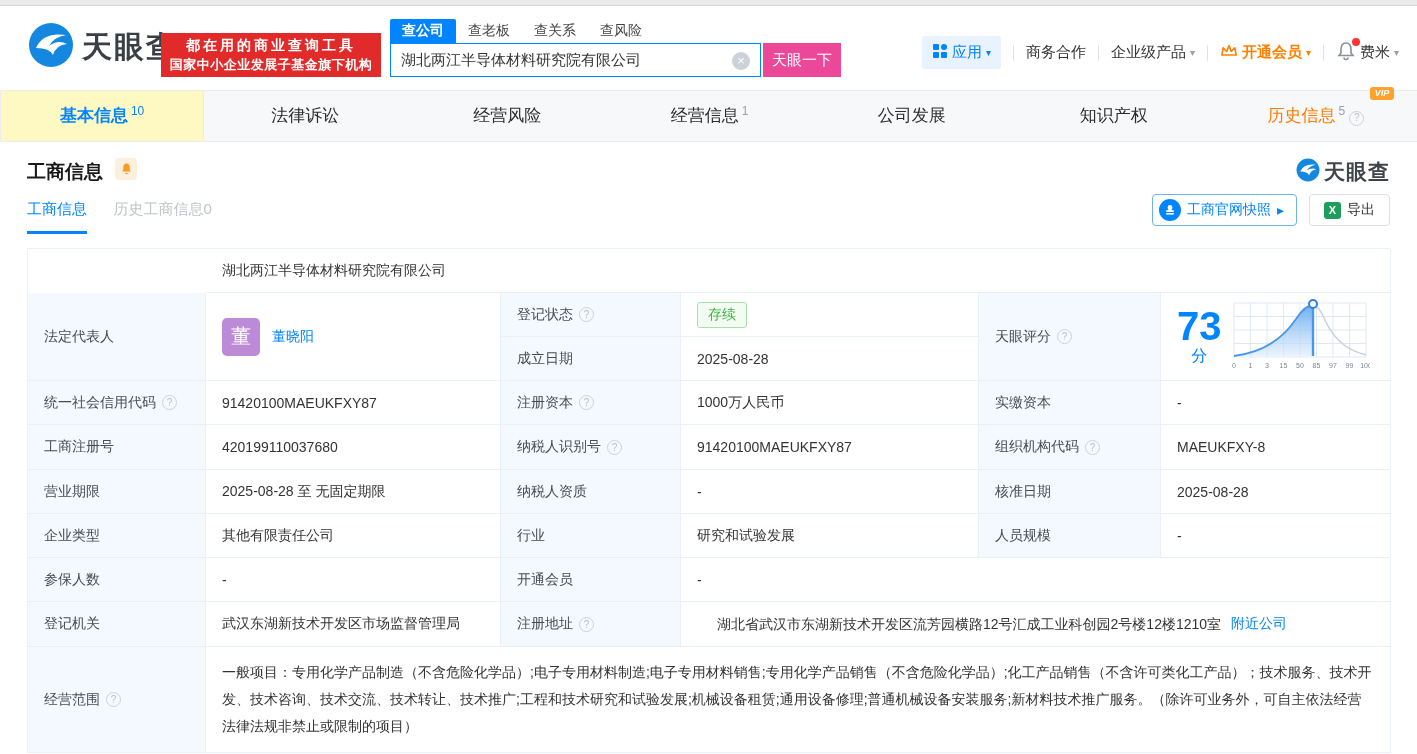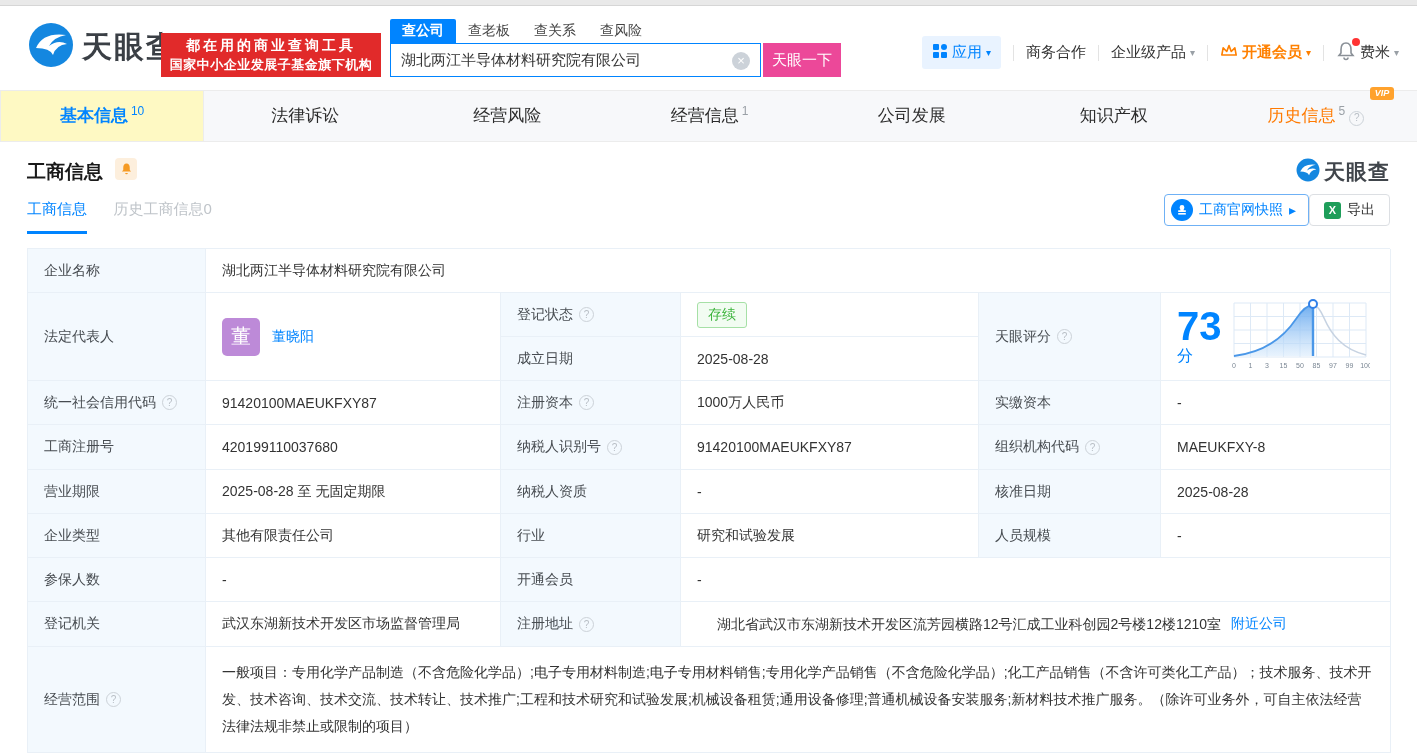--- a/index.html
+++ b/index.html
@@ -53,38 +53,38 @@
   .sechdr { position:relative; margin:16px 27px 0 27px; height:28px; }
   .sec-title { font-size:19px; font-weight:bold; color:#1a1a1a; display:inline-block; }
   .bell-badge { display:inline-flex; width:22px; height:22px; background:#fdefdd; border-radius:4px; align-items:center; justify-content:center; margin-left:8px; vertical-align:2px; cursor:pointer; }
   .wmark { position:absolute; right:0; top:0; display:flex; align-items:center; gap:4px; }
   .wmark-text { font-size:21px; font-weight:bold; color:#40454b; letter-spacing:1px; }
 
   .subbar { position:relative; margin:14px 27px 0 27px; height:38px; border-bottom:0; }
   .subtab { display:inline-block; font-size:15px; margin-right:22px; padding-bottom:12px; cursor:pointer; }
   .subtab.active { color:#0084ff; border-bottom:3px solid #0084ff; }
   .subtab.idle { color:#bfc4c9; }
-  .subbtns { position:absolute; right:0; top:-6px; display:flex; gap:0; }
+  .subbtns { position:absolute; right:0; top:-6px; display:flex; gap:12px; }
   .snap-btn { display:flex; align-items:center; gap:6px; height:32px; padding:0 12px 0 6px; border:1px solid #6fb1f5; border-radius:4px; background:#fff; color:#0084ff; font-size:14px; cursor:pointer; font-family:inherit; }
   .stamp-ic { width:22px; height:22px; border-radius:50%; background:#0084ff; display:flex; align-items:center; justify-content:center; }
   .exp-btn { display:flex; align-items:center; gap:6px; height:32px; padding:0 14px; border:1px solid #dcdfe3; border-radius:4px; background:#fff; color:#333; font-size:14px; cursor:pointer; font-family:inherit; }
   .xls-ic { width:17px; height:17px; background:#1e9e5a; border-radius:3px; color:#fff; font-size:11px; font-weight:bold; line-height:17px; text-align:center; }
 
   
   .tbl { margin:10px 27px 0 27px; display:grid;
          grid-template-columns:178px 295px 180px 298px 182px 1fr;
          grid-template-rows:44px 44px 44px 44px 45px 44px 44px 44px 45px auto;
          border-top:1px solid #e9f0f7; border-left:1px solid #e9f0f7; font-size:14px; }
   .cell { border-right:1px solid #e9f0f7; border-bottom:1px solid #e9f0f7; display:flex; align-items:center; padding:0 16px; background:#fff; }
   .lbl { background:#f3f9fe; color:#474c51; }
   .q { display:inline-flex; width:15px; height:15px; border:1px solid #ccd2d8; border-radius:50%; color:#b8bec5; font-size:10px; align-items:center; justify-content:center; margin-left:6px; flex:none; cursor:pointer; }
   .link { color:#0084ff; cursor:pointer; }
   .avatar { width:38px; height:38px; border-radius:5px; background:#bd8ad8; color:#fff; font-size:20px; display:flex; align-items:center; justify-content:center; margin-right:12px; flex:none; cursor:pointer; }
   .badge-green { background:#f2fcf2; border:1px solid #a6e0a6; color:#3eb43e; padding:3px 10px; border-radius:3px; font-size:14px; }
-  .score-wrap { gap:8px; padding-right:20px; }
+  .score-wrap { gap:8px; padding-right:20px;text-align:center; }
   .score-num { color:#0084ff; font-size:40px; font-weight:bold; line-height:40px; }
   .score-unit { color:#0084ff; font-size:16px; }
   .scope-cell { display:block; padding:12px 16px; line-height:27px; color:#333; }
   .wrapv { line-height:22px;margin-left:20px; }
 </style>
 </head>
 <body>
 
 <div class="topstrip"></div>
 
@@ -230,21 +230,20 @@
     </button>
     <button class="exp-btn">
       <span class="xls-ic">X</span>
       <span>导出</span>
     </button>
   </span>
 </div>
 
 <div class="tbl">
 
-  <div class="cell lbl" style="grid-area:1/1/2/2">企业名称</div>
   <div class="cell" style="grid-area:1/2/2/7">湖北两江半导体材料研究院有限公司</div>
 
   <div class="cell lbl" style="grid-area:2/1/4/2">法定代表人</div>
   <div class="cell" style="grid-area:2/2/4/3">
     <span class="avatar">董</span>
     <span class="link">董晓阳</span>
   </div>
   <div class="cell lbl" style="grid-area:2/3/3/4">
     <span>登记状态</span>
       <span class="q">?</span>

